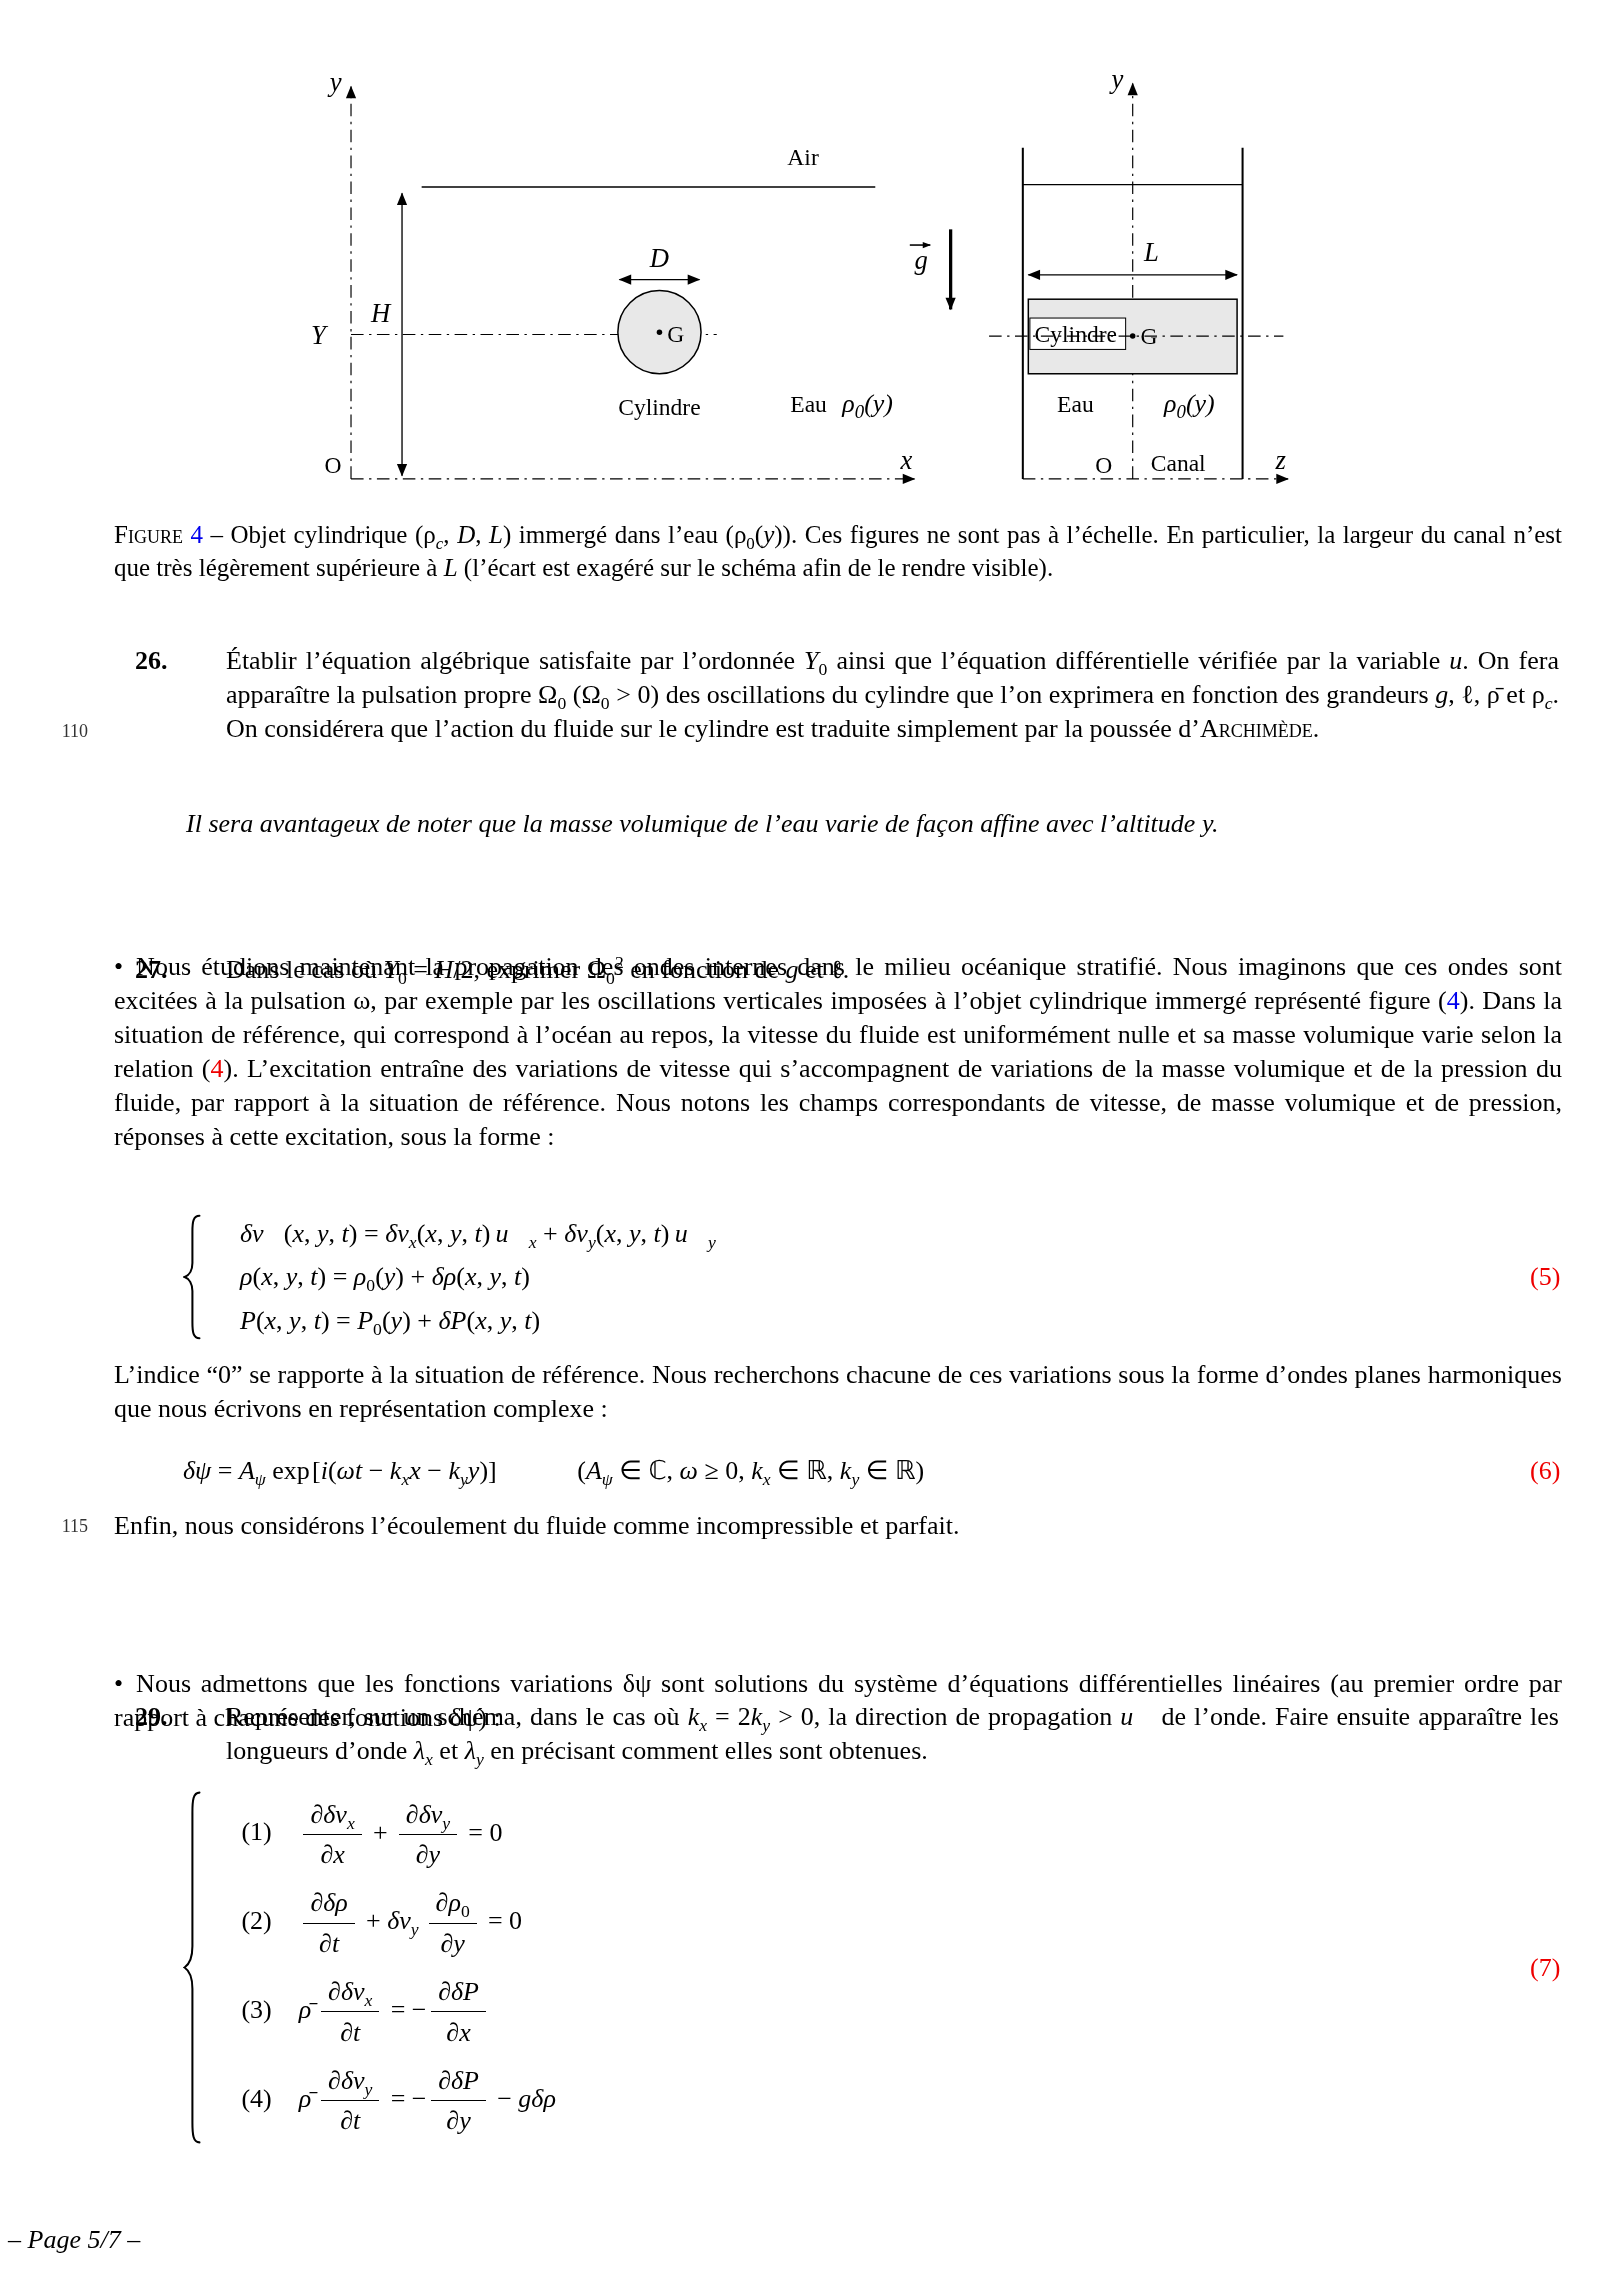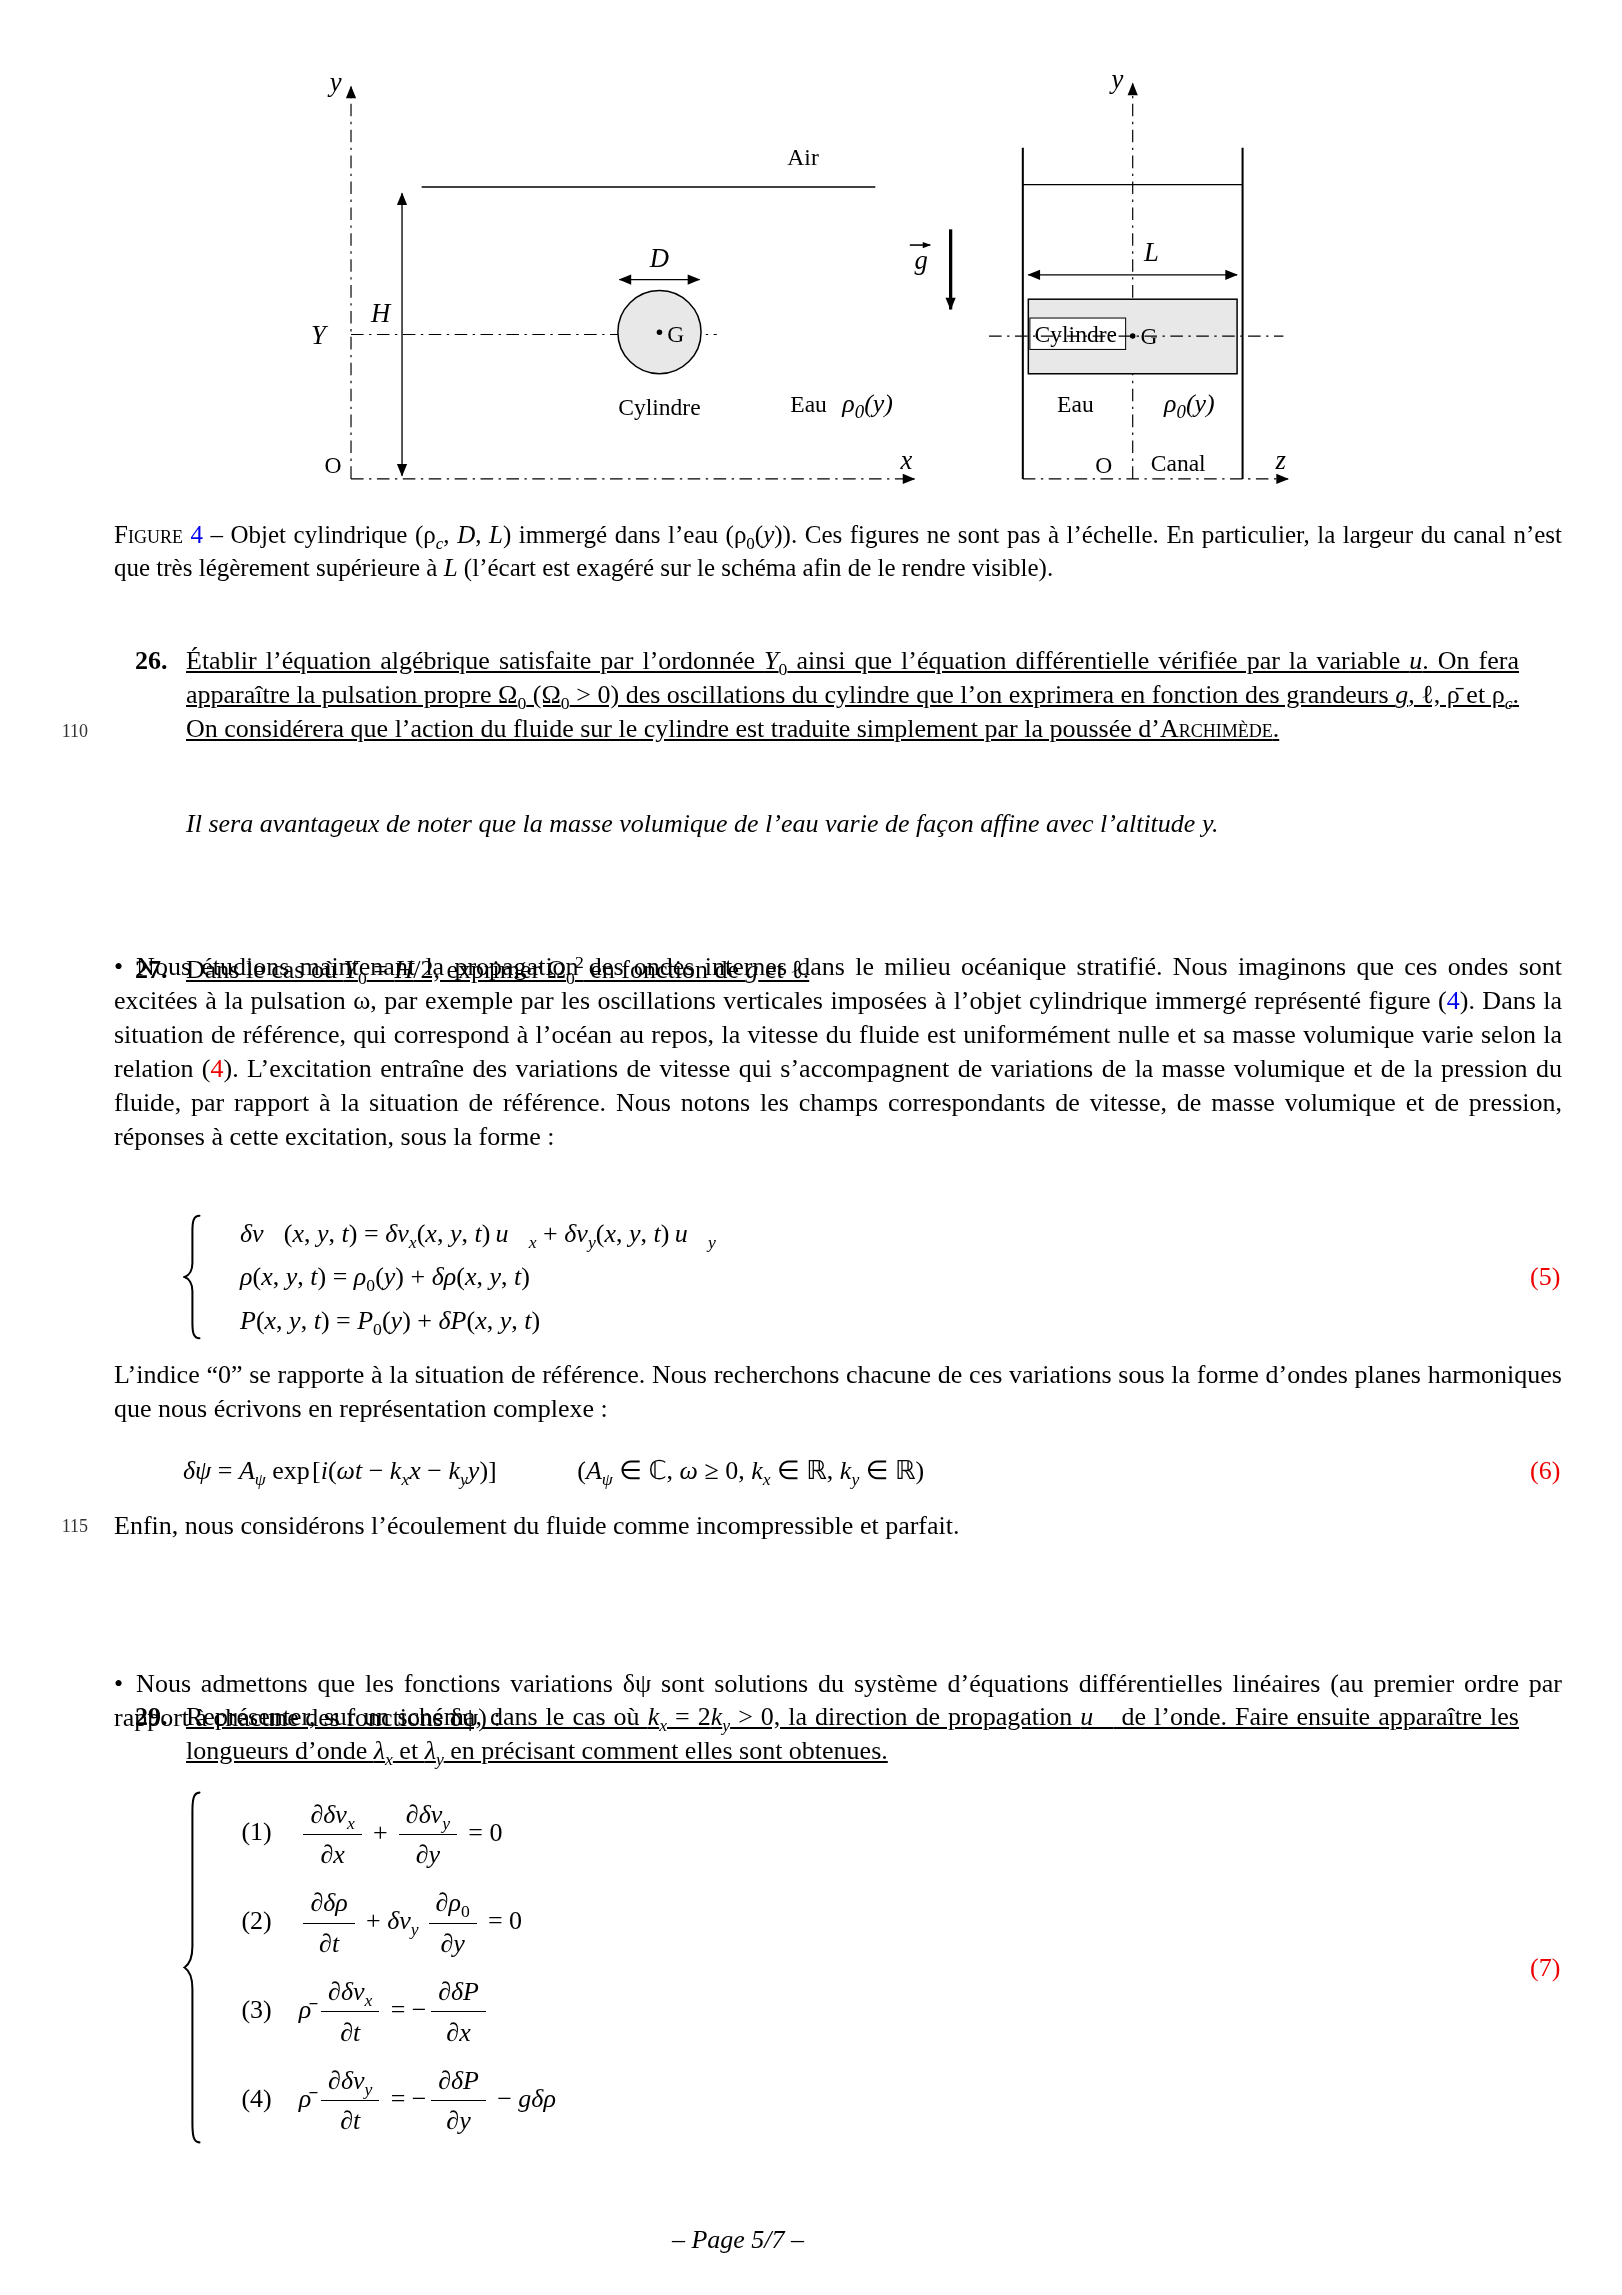--- a/index.html
+++ b/index.html
@@ -11,40 +11,40 @@
   .blk { position:absolute; left:114px; width:1448px; }
   .justify { text-align:justify; }
   .sc { font-variant:small-caps; }
   .blue { color:#0000ee; }
   .red { color:#ee0000; }
   i { font-style:italic; }
   sub, sup { font-size:68%; line-height:0; }
   .caption { font-size:25px; line-height:33px; }
   .question { position:relative; }
   .qnum { position:absolute; left:21px; top:0; font-weight:bold; }
-  .qtext { margin-left:72px; width:1333px; text-align:justify;text-decoration:underline; }
+  .qtext { margin-left:112px; width:1333px; text-align:justify; }
   .note { margin-left:72px; font-style:italic; }
   .mnum { position:absolute; left:46px; width:42px; text-align:right; font-size:18px; color:#333; line-height:22px; }
   
   .eqblock { position:absolute; left:114px; width:1448px; }
   .eqrow { display:flex; align-items:center; padding-left:69px;gap:24px; }
   .eqtag { position:absolute; right:1.6px; top:50%; transform:translateY(-50%); color:#ee0000; }
   .brace { flex:0 0 auto; }
   .brace path { fill:none; stroke:#000; stroke-width:2.6; stroke-linecap:round; }
   .eq5lines { display:flex; flex-direction:column; gap:5.5px; margin-left:12.6px; }
   .eq5lines .eqline { line-height:38px; white-space:nowrap; }
   .eq6row { padding-left:69px; white-space:nowrap; }
   .eq6side { margin-left:74px; }
   .eq7lines { display:flex; flex-direction:column; gap:15.7px; margin-left:14px; }
   .eq7lines .eqline { white-space:nowrap; }
   .eqno { display:inline-block; margin-right:27px; font-style:normal; }
   .frac { display:inline-flex; flex-direction:column; align-items:center; vertical-align:middle; margin:0 4.7px; text-align:center;justify-content:flex-end; }
   .frac .nu { display:block; padding:0 7px 3.1px; border-bottom:1.9px solid #000; line-height:33px; }
   .frac .de { display:block; padding:3.1px 7px 0; line-height:33px; }
-  .footer { position:absolute; left:0; width:1476px; text-align:center; font-style:italic; }
+  .footer { position:absolute; left:8px; width:1476px; text-align:left; font-style:italic; }
   
   .figwrap { position:absolute; left:114px; top:69px; }
   text.fit  { font-family:"Liberation Serif", serif; font-style:italic; font-size:34px; fill:#000; }
   text.frm  { font-family:"Liberation Serif", serif; font-size:30px; fill:#000; }
   text.fmath{ font-family:"Liberation Serif", serif; font-style:italic; font-size:33px; fill:#000; }
   .f-solid { stroke:#000; stroke-width:1.7; fill:none; }
   .f-wall  { stroke:#000; stroke-width:2.6; fill:none; }
   .f-dd    { stroke:#000; stroke-width:1.5; fill:none; stroke-dasharray:16 7 3 7; }
   .f-shape { fill:#e8e8e8; stroke:#000; stroke-width:1.9; }
   .f-gvec  { stroke:#000; stroke-width:4.2; fill:none; }

